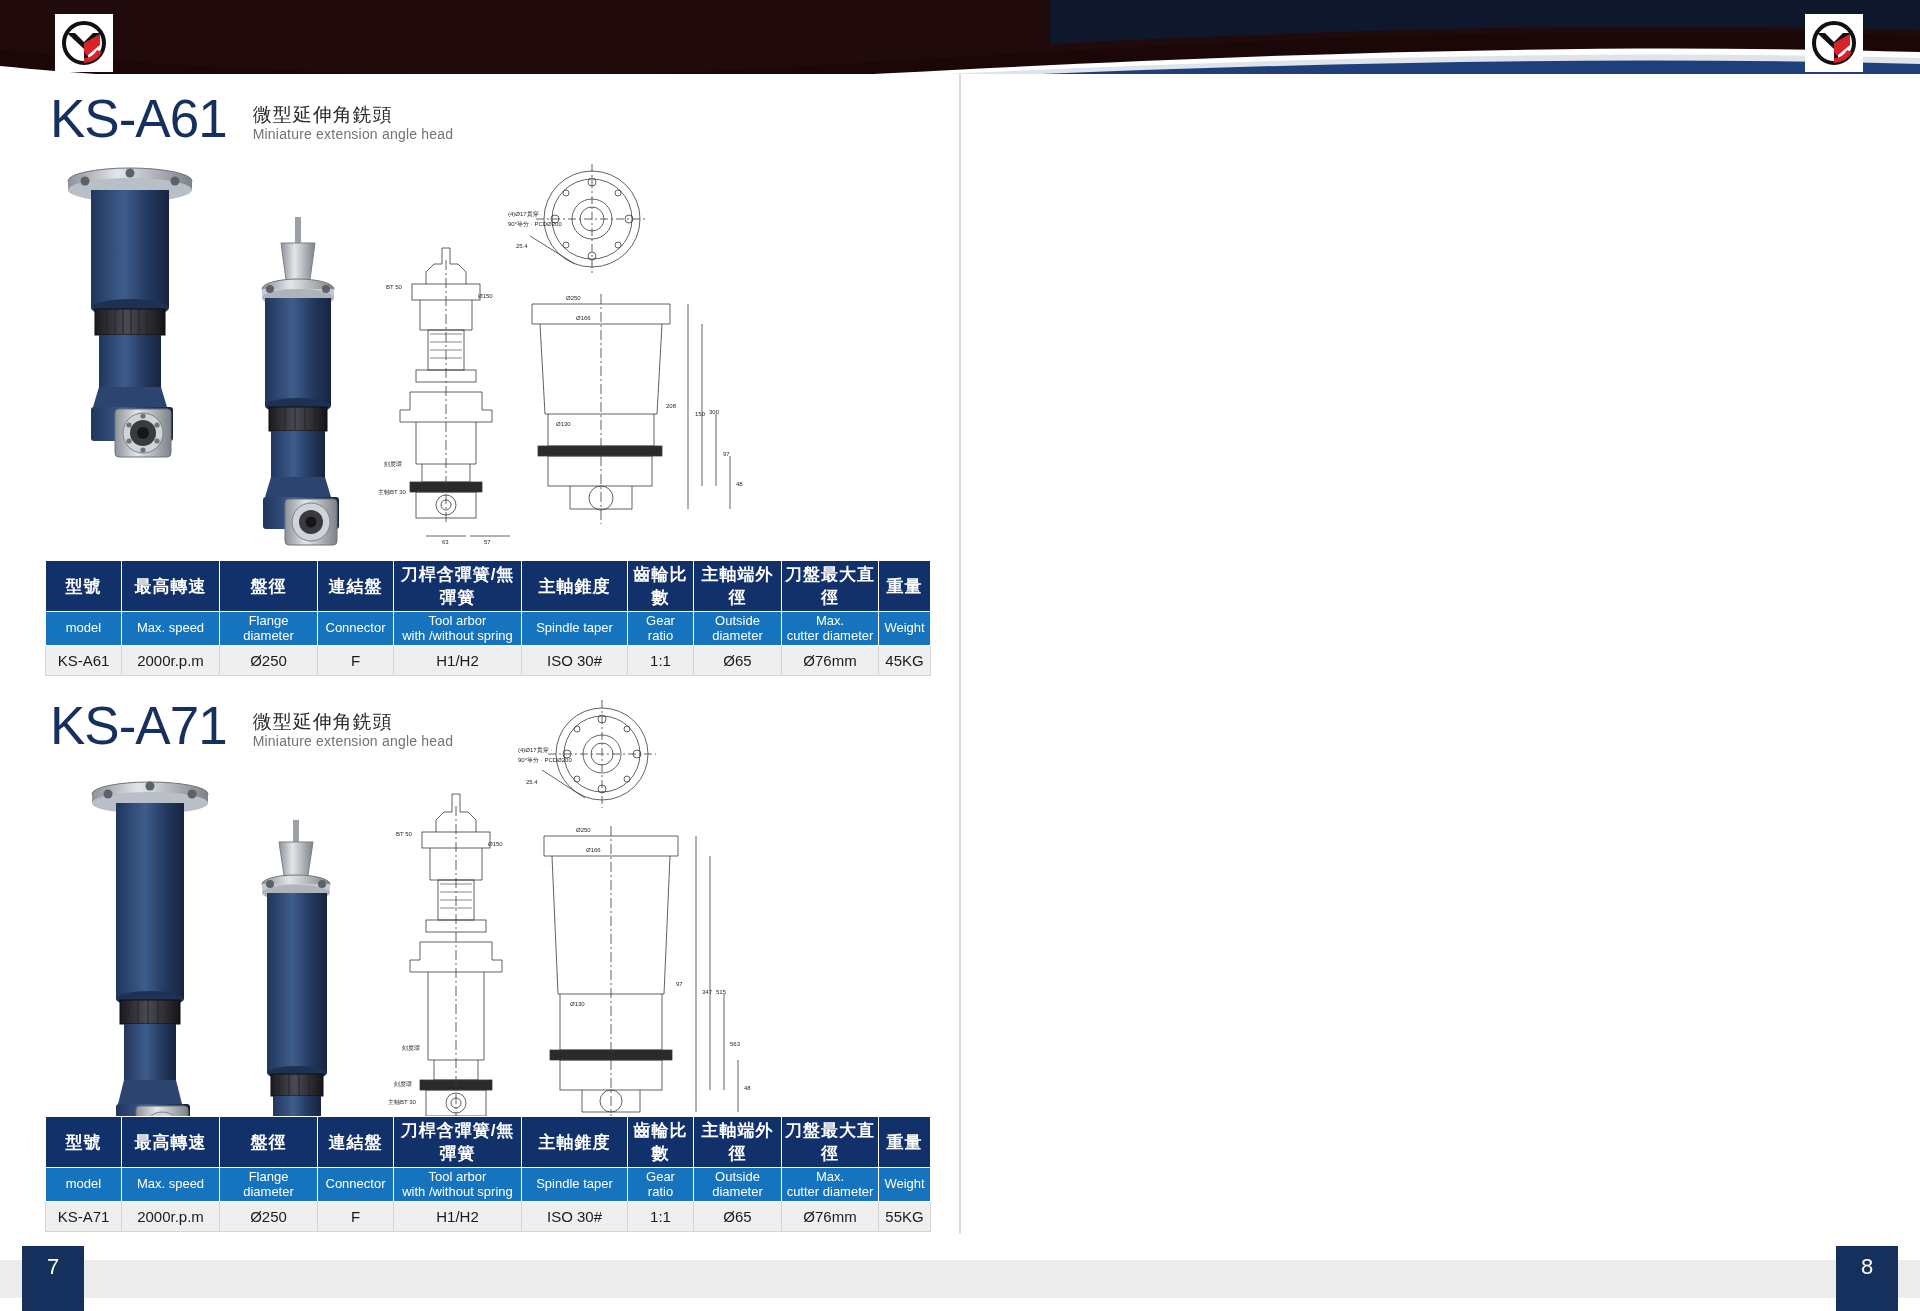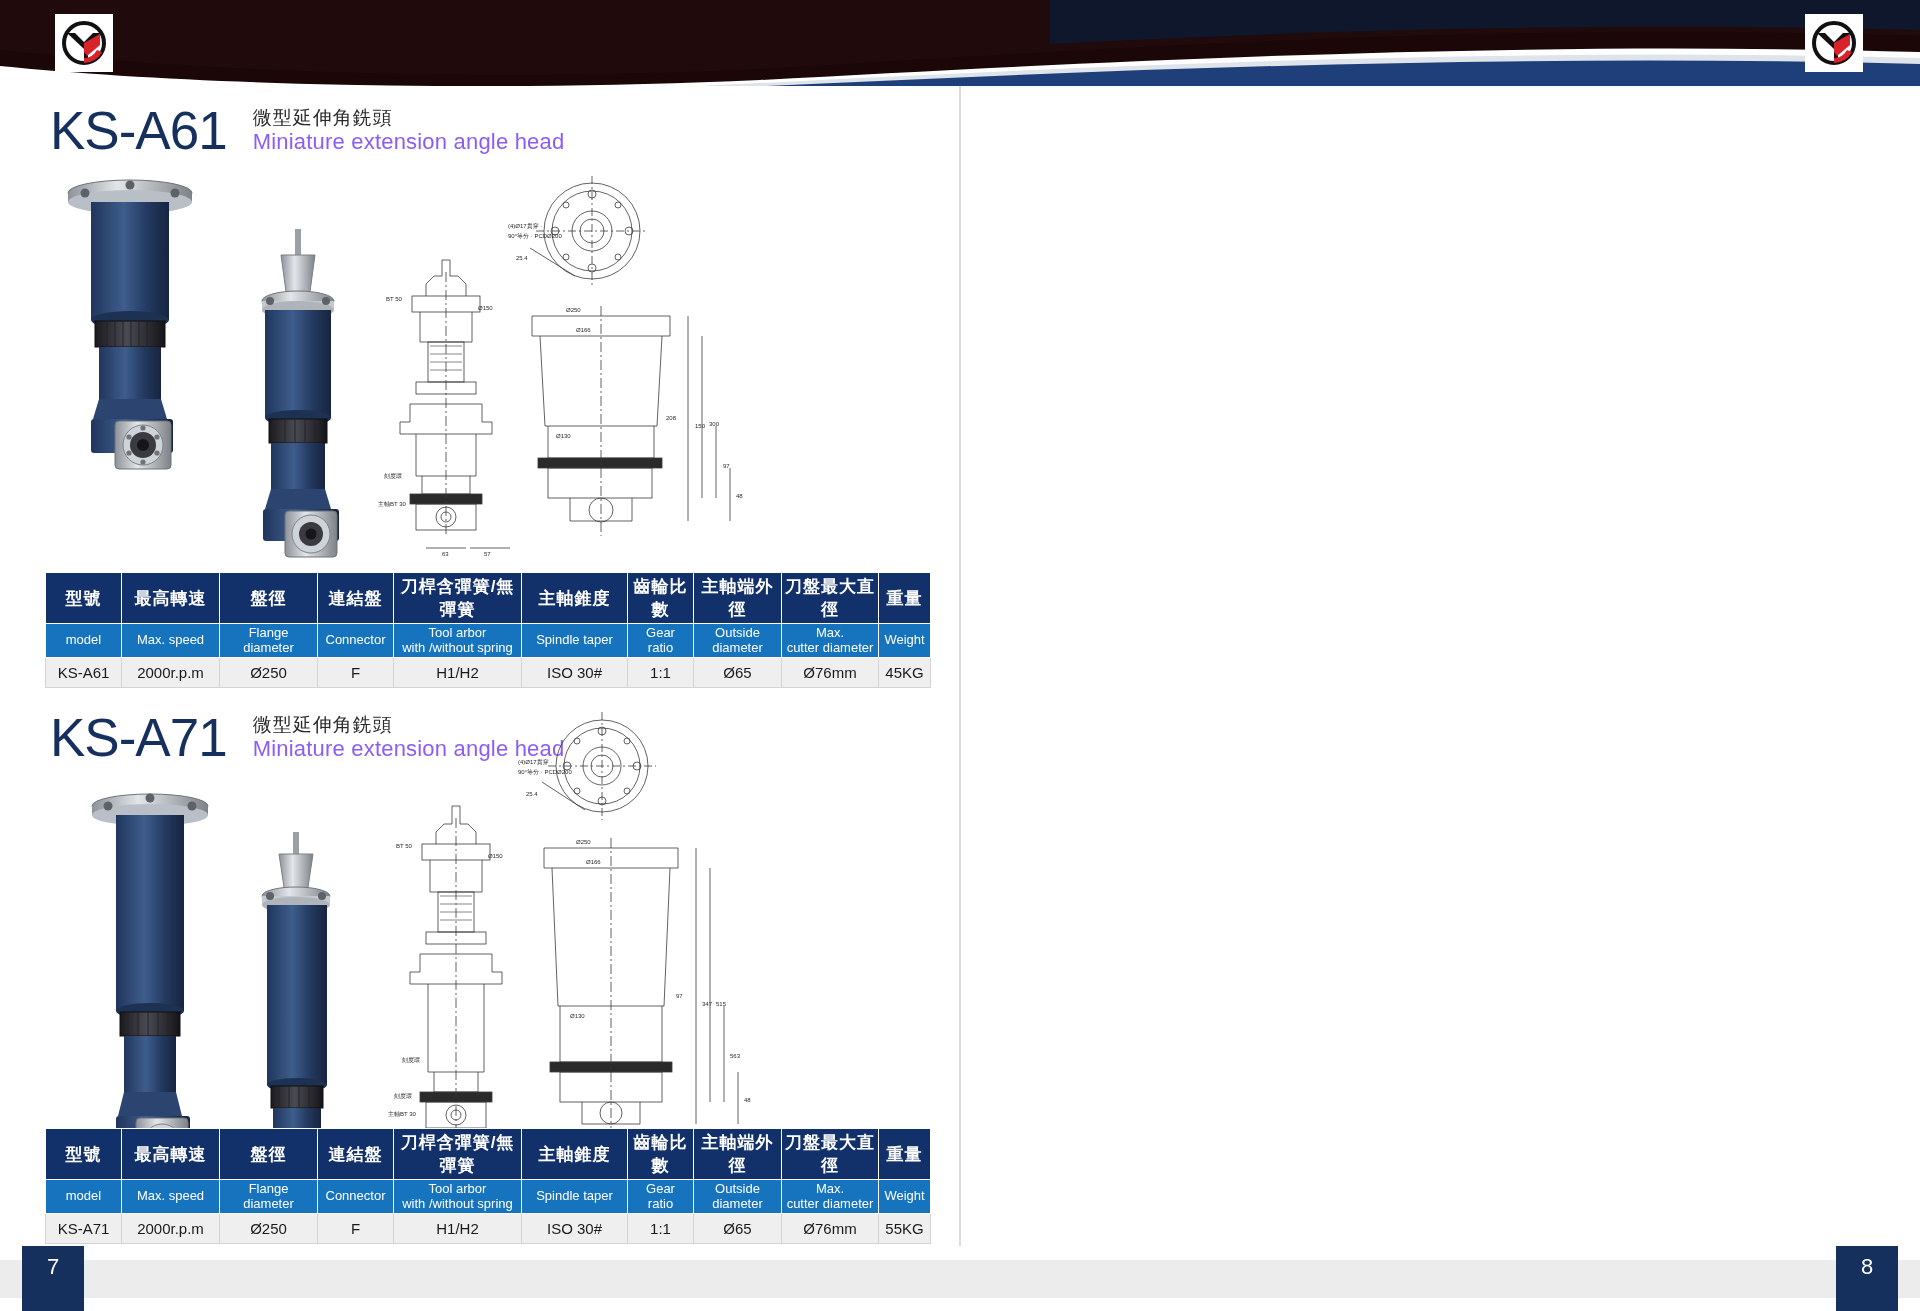--- a/index.html
+++ b/index.html
@@ -13,33 +13,33 @@
   
   .banner { position:absolute; left:0; top:0; width:1920px; height:86px; overflow:hidden; }
   .banner svg { display:block; }
   .logo-box { position:absolute; width:58px; height:58px; background:#fff; top:14px;
               display:flex; align-items:center; justify-content:center; }
   .logo-left { left:55px; }
   .logo-right { left:1805px; }
   .logo-mark { width:48px; height:48px; position:relative; }
 
   
-  .page { position:absolute; left:0; top:86px; width:1920px; height:1160px; background:#fff; }
+  .page { position:absolute; left:0; top:74px; width:1920px; height:1160px; background:#fff; }
   .leaf { position:relative; height:100%; }
   .leaf-left  { width:960px; }
   .leaf-right { width:960px; }
   .gutter { position:absolute; left:959px; top:0; width:2px; height:1160px;
             background:linear-gradient(to right,#e9e9e9,#cfcfcf,#e9e9e9); }
 
   
   .sec-title { position:absolute; display:flex; align-items:flex-end; }
   .model-code { font-size:53px; font-weight:400; color:#16305e; letter-spacing:-1px; line-height:1; }
   .title-cn-wrap { margin-left:26px; padding-bottom:2px; }
   .title-cn { font-size:19px; color:#2b2b2b; line-height:1.15; letter-spacing:1px; }
-  .title-en { font-size:22px; color:#8b5cf6; line-height:1.2; letter-spacing:.2px; }
+  .title-en { font-size:14px; color:#737373; line-height:1.2; letter-spacing:.2px; }
 
   
   .spec-table { position:absolute; border-collapse:collapse; table-layout:fixed; }
   .spec-table th, .spec-table td {
     border:1px solid #ffffff; text-align:center; vertical-align:middle; padding:2px 2px;
   }
   .spec-table .r-cn th { background:#12306a; color:#fff; font-size:17px; font-weight:bold;
                          height:31px; letter-spacing:1px; }
   .spec-table .r-en td { background:#1673bd; color:#fff; font-size:13px; line-height:1.1;
                          height:34px; font-weight:400; }

